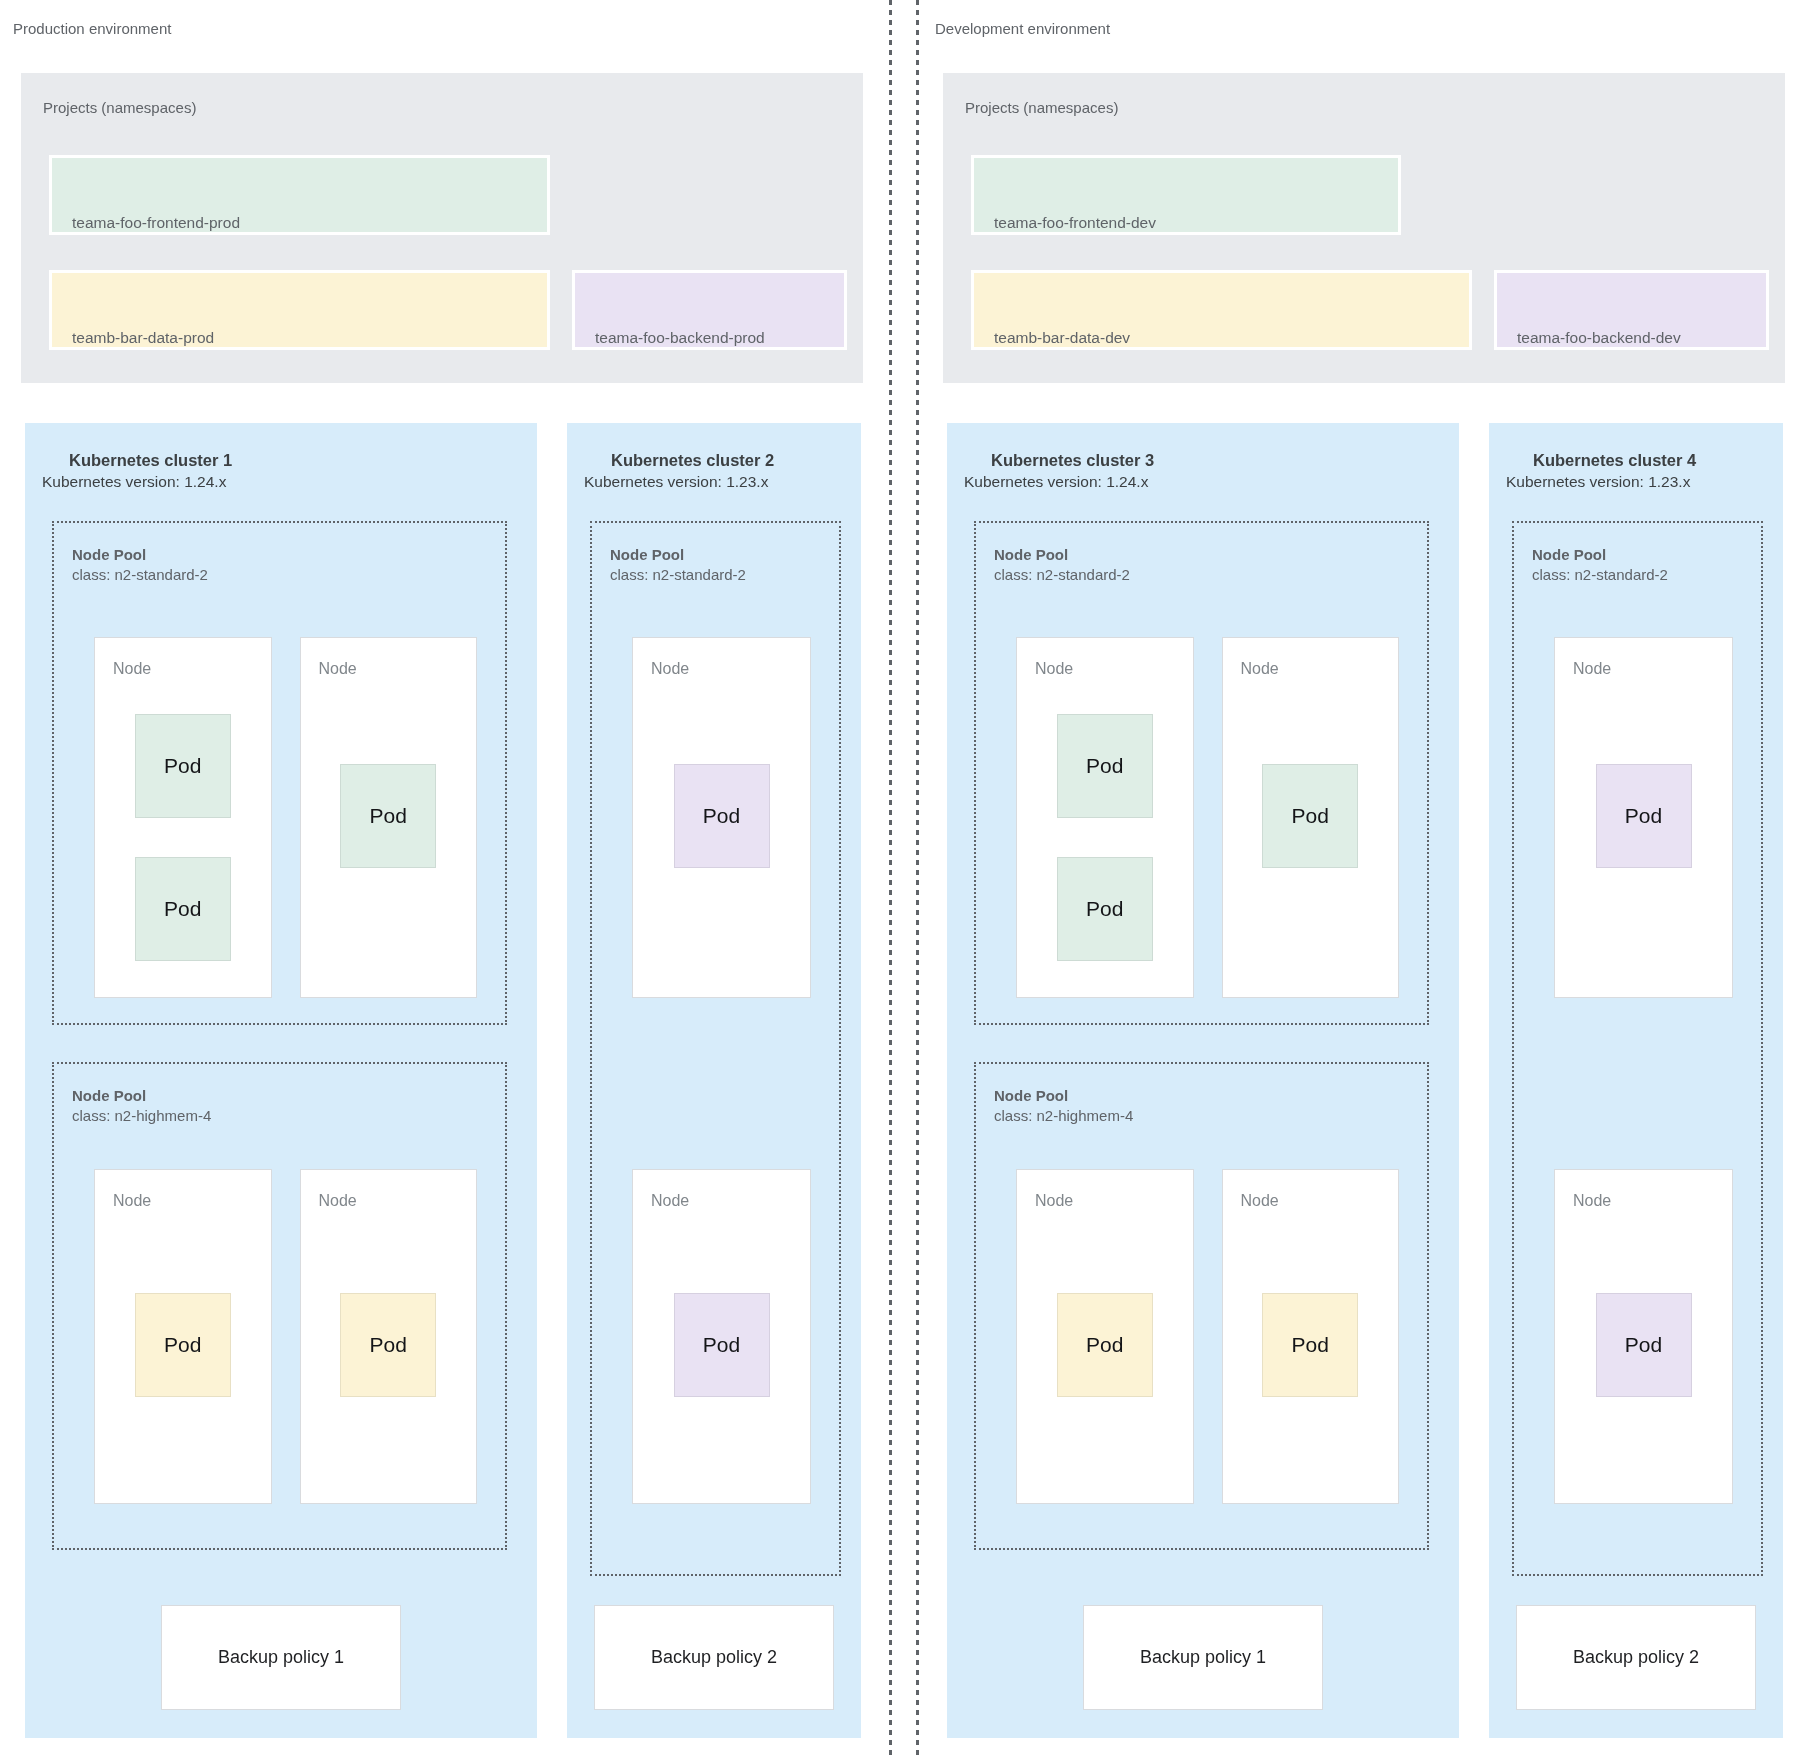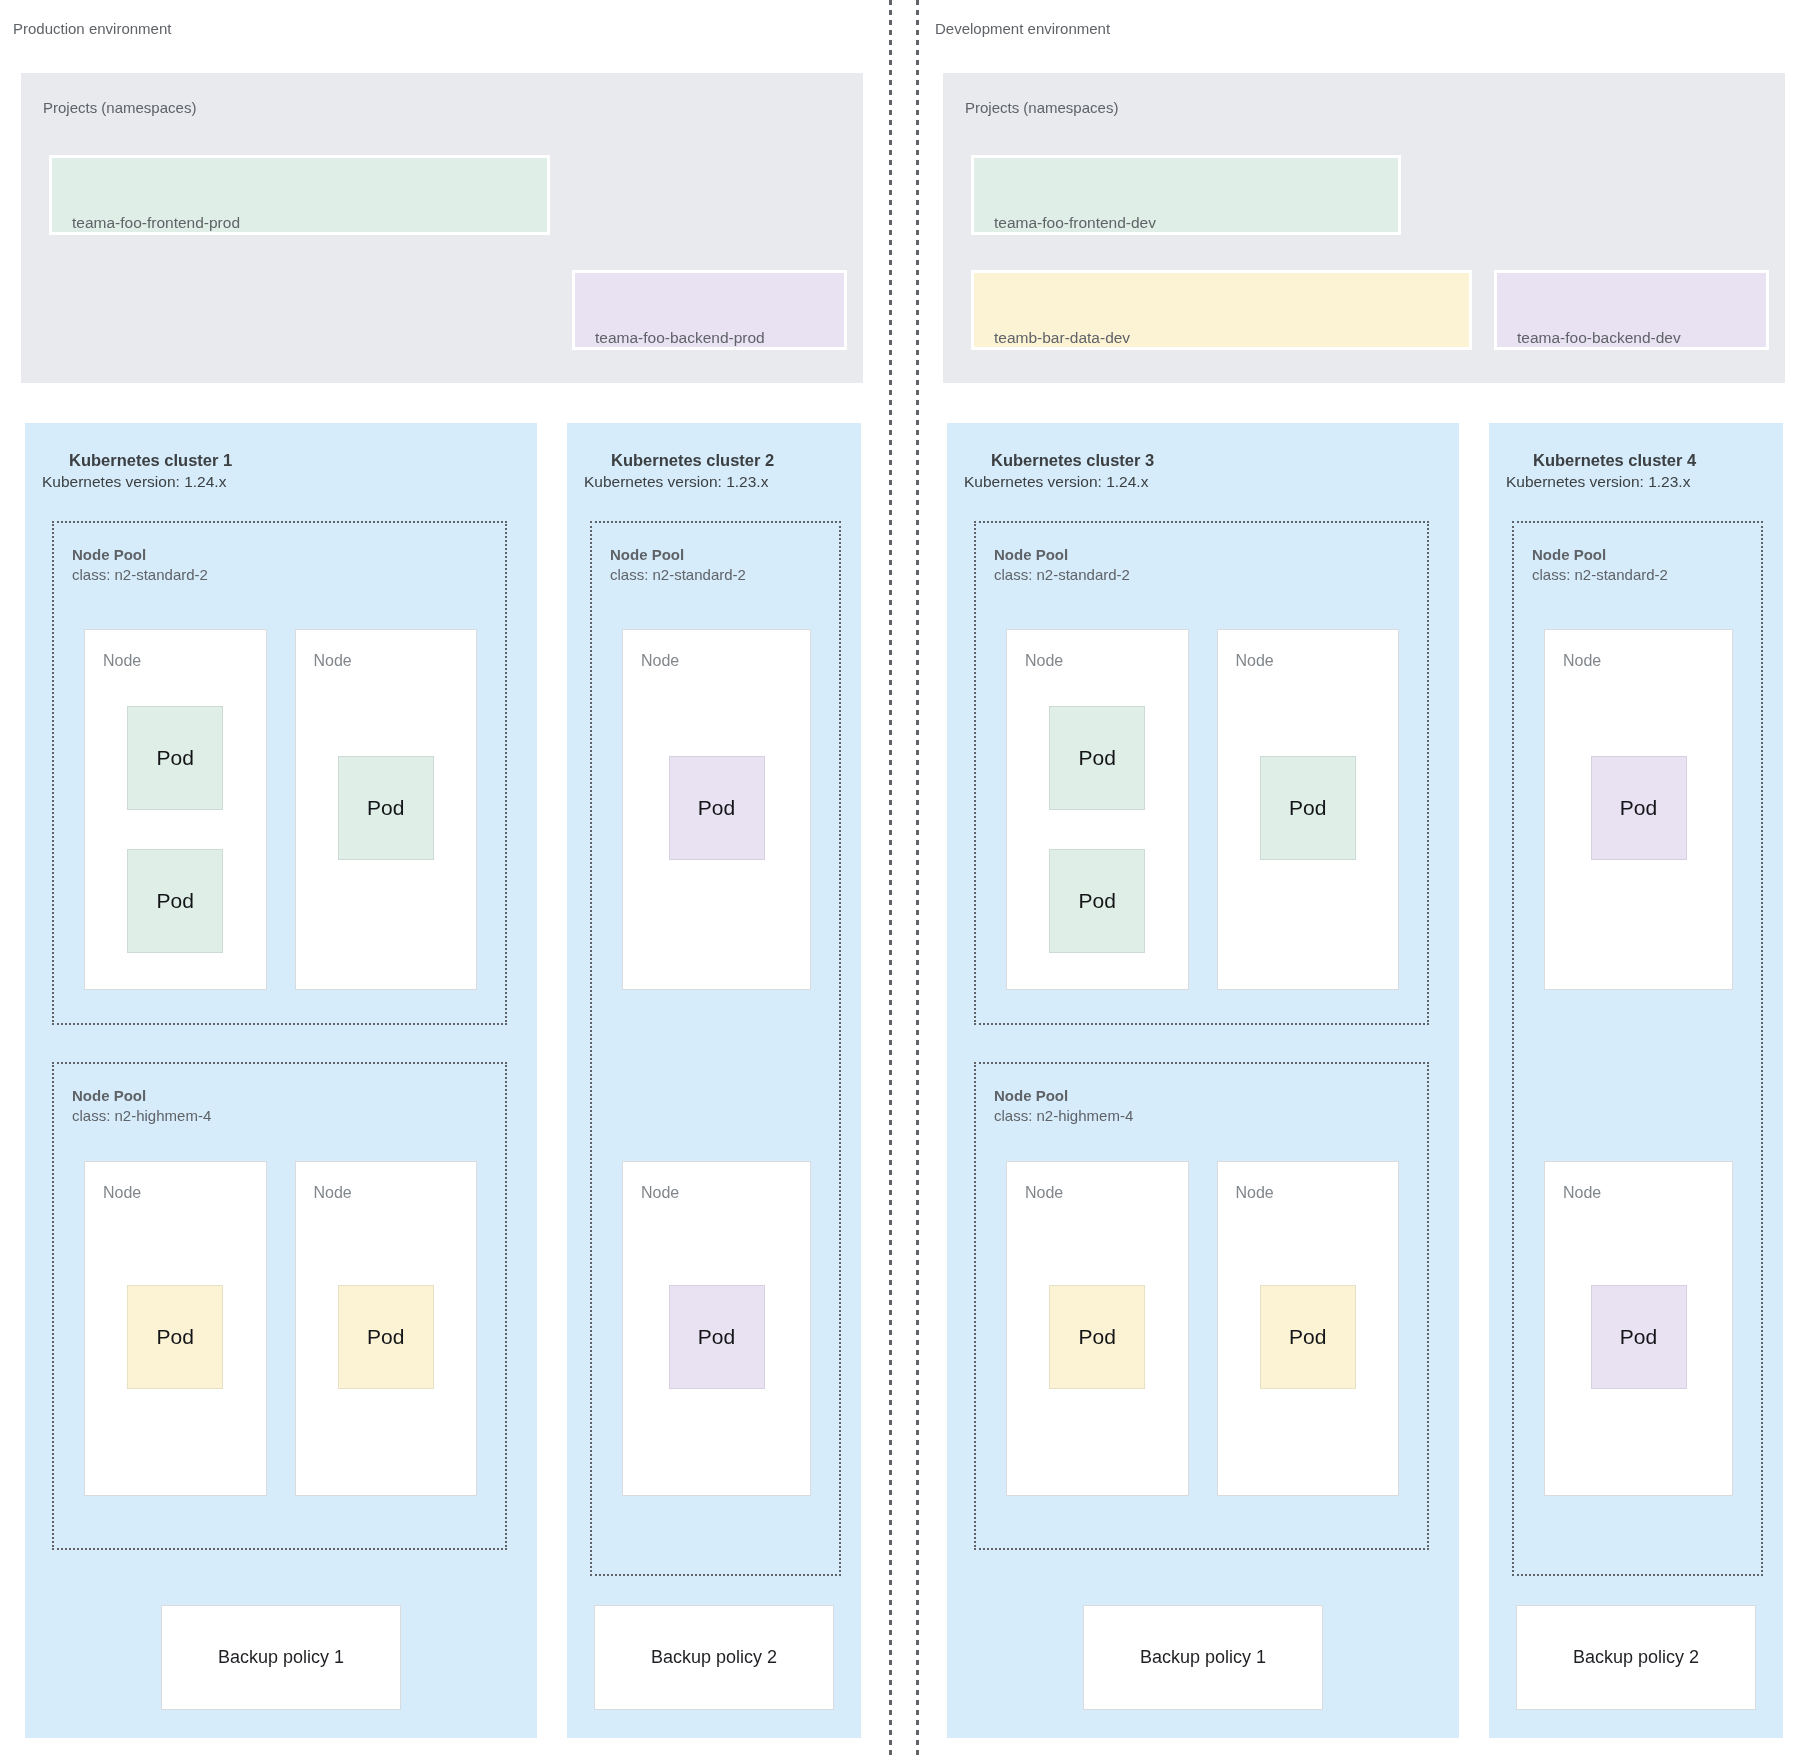--- a/index.html
+++ b/index.html
@@ -46,21 +46,21 @@
   .nodepool {position:absolute; left:27px; right:30px; border:2px dotted var(--dash,#5f6368); box-sizing:border-box;text-decoration:underline;}
   .cluster-b .nodepool {left:23px; right:20px;}
   .pool-std  {top:98px;  height:504px;}
   .pool-high {top:639px; height:488px;}
   .pool-tall {top:98px;  height:1055px;}
   .np-head {position:absolute; left:18px; top:22px;}
   .np-title {display:block; font-size:15px; font-weight:bold; line-height:20px; color:#5f6368;}
   .np-class {display:block; font-size:15px; line-height:20px; color:#5f6368;}
 
   
-  .nodes-row {position:absolute; left:30px; right:28px; display:flex; gap:28px;}
+  .nodes-row {position:absolute; left:40px; right:28px; display:flex; gap:28px;margin-top:8px;}
   .row-p1, .row-t1 {top:106px; height:361px;}
   .row-p2 {top:97px;  height:335px;}
   .row-t2 {top:638px; height:335px;}
   .node {position:relative; flex:1; background:#ffffff; border:1px solid #d9dbde; box-sizing:border-box;}
   .node-label {position:absolute; left:18px; top:22px; font-size:16px; color:#80868b;}
 
   
   .pod {
     position:absolute; left:50%; transform:translateX(-50%);
     width:96px; height:104px; box-sizing:border-box;
@@ -91,20 +91,23 @@
   <div class="divider" id="div-b"></div>
 
   <section class="env" id="env-prod">
     <div class="env-label">Production environment</div>
 
     <div class="projects">
       <div class="projects-title">Projects (namespaces)</div>
       <div class="proj-box green" style="left:28px;top:82px;width:501px">
         <span>teama-foo-frontend-prod</span>
       </div>
+      <div class="proj-box yellow" style="left:28px;top:197px;width:501px">
+        <span>teamb-bar-data-prod</span>
+      </div>
       <div class="proj-box purple" style="left:551px;top:197px;width:275px">
         <span>teama-foo-backend-prod</span>
       </div>
     </div>
 
     <div class="cluster cluster-a">
       <div class="cluster-head">
         <span class="cluster-title">Kubernetes cluster 1</span>
         <span class="cluster-version">Kubernetes version: 1.24.x</span>
       </div>

